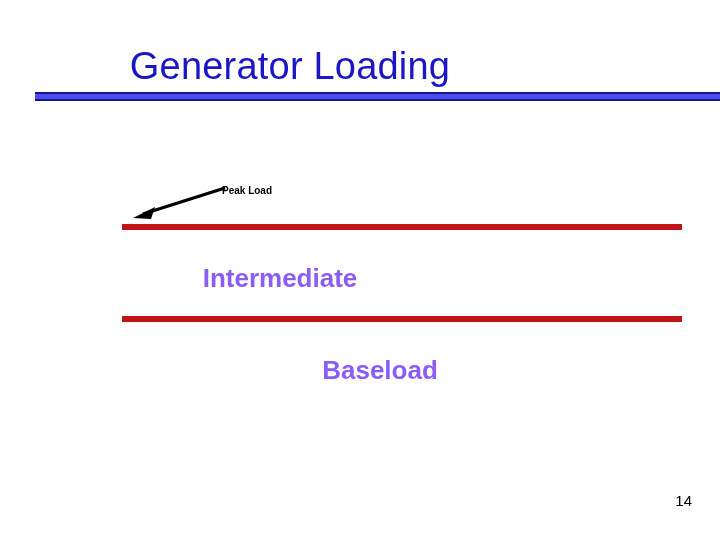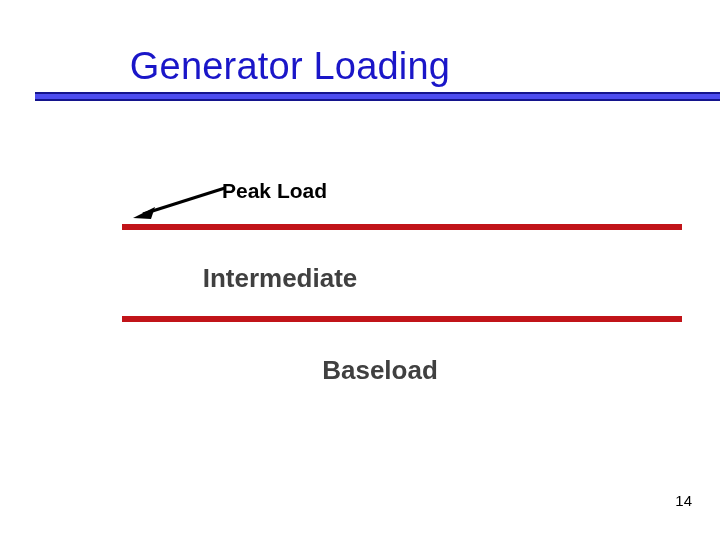--- a/index.html
+++ b/index.html
@@ -60,37 +60,37 @@
   #red-line-peak   { top: 224px; }
   #red-line-inter  { top: 316px; }
 
   
   #peak-load-label {
     position: absolute;
     left: 222px;
     top: 182px;
     color: #000000;
     font-family: "Liberation Sans", sans-serif;
-    font-size: 21px;
+    font-size: 10px;
     font-weight: bold;
     line-height: 18px;
     white-space: nowrap;
   }
   #peak-load-arrow {
     position: absolute;
     left: 125px;
     top: 182px;
     width: 110px;
     height: 45px;
   }
 
   
   .band-label {
     position: absolute;
-    color: #404040;
+    color: #8b5cf6;
     font-family: "Liberation Sans", sans-serif;
     font-weight: bold;
     white-space: nowrap;
   }
   #intermediate-label {
     left: 0;
     top: 262px;
     width: 560px;
     text-align: center;
     font-size: 26px;

